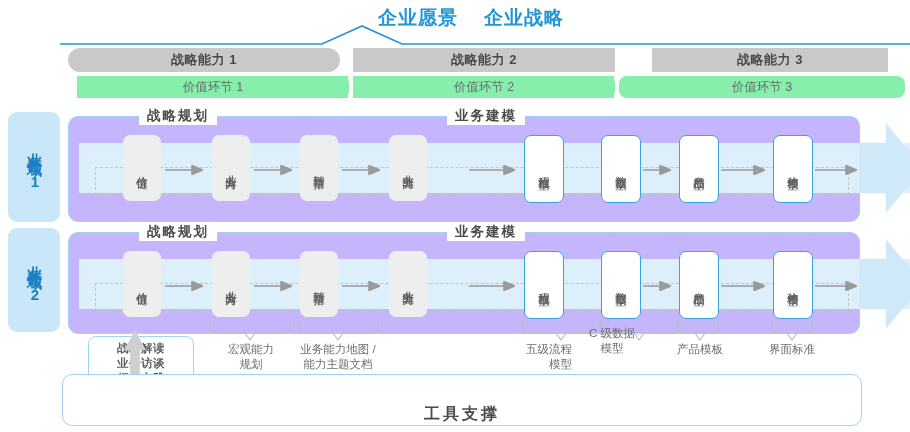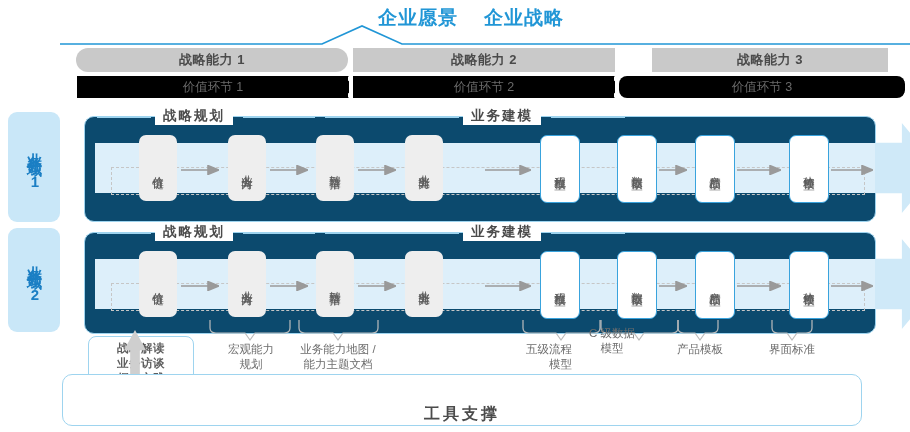--- a/index.html
+++ b/index.html
@@ -19,40 +19,40 @@
   }
   #title-vision{margin-right:26px;}
 
   
   #vision-connector{left:60px;top:24px;width:850px;height:22px;}
 
   
   .cap-band{top:48px;height:24px;background:#c9c9c9;color:#4a4a4a;
     font-size:13px;font-weight:bold;display:flex;align-items:center;
     justify-content:center;letter-spacing:.5px;}
-  .val-band{top:76px;height:22px;background:#000000;color:#6a6a6a;
+  .val-band{top:76px;height:22px;background:#86efac;color:#6a6a6a;
     font-size:12.5px;display:flex;align-items:center;justify-content:center;}
   .val-band .chev{position:absolute;right:-11px;top:0;width:12px;height:22px;
     background:#ffffff;clip-path:polygon(0 0,100% 50%,0 100%,0 80%,70% 50%,0 20%);}
 
   
   .domain-label{
     left:8px;width:52px;background:#c9e7f8;border-radius:9px;
     display:flex;align-items:center;justify-content:center;
   }
   .domain-label span{
     writing-mode:vertical-rl;text-orientation:upright;
     color:#1b7fc4;font-weight:bold;font-size:15px;letter-spacing:3px;
   }
   #domain-1{top:112px;height:110px;}
   #domain-2{top:228px;height:104px;}
 
   
-  .row-outer{left:84px;width:790px;border:1.4px solid #9ed4ef;
-    border-radius:10px;background:#0c4a6e;}
+  .row-outer{left:68px;width:790px;border:1.4px solid #9ed4ef;
+    border-radius:10px;background:#c4b5fd;}
   #row-1{top:116px;height:104px;}
   #row-2{top:232px;height:100px;}
 
   .band-bg{position:absolute;left:10px;right:-64px;top:26px;height:50px;
     background:#ddeffa;}
   .band-arrow{position:absolute;right:-64px;top:6px;width:64px;height:90px;
     background:#cfe9f8;
     clip-path:polygon(0 22%,42% 22%,42% 0,100% 50%,42% 100%,42% 78%,0 78%);}
 
   .track{position:absolute;left:26px;right:10px;top:50px;height:26px;
@@ -93,21 +93,21 @@
 
 <div class="abs" id="title-row">
   <span id="title-vision">企业愿景</span><span id="title-strategy">企业战略</span>
 </div>
 
 <svg class="abs" id="vision-connector" viewBox="0 0 850 22">
   <path d="M0 20 L262 20 L302 2 L342 20 L850 20" fill="none" stroke="#2196d6" stroke-width="1.6"></path>
 </svg>
 
 <div id="bands-layer">
-    <div class="abs cap-band" style="left: 76px; width: 272px; border-radius: 12px;">
+    <div class="abs cap-band" style="left: 68px; width: 272px; border-radius: 12px;">
       <span>战略能力 1</span>
     </div>
     <div class="abs val-band" style="left: 77px; width: 272px;">
       <span>价值环节 1</span>
       <i class="chev"></i>
     </div>
     <div class="abs cap-band" style="left: 353px; width: 262px;">
       <span>战略能力 2</span>
     </div>
     <div class="abs val-band" style="left: 353px; width: 262px;">

